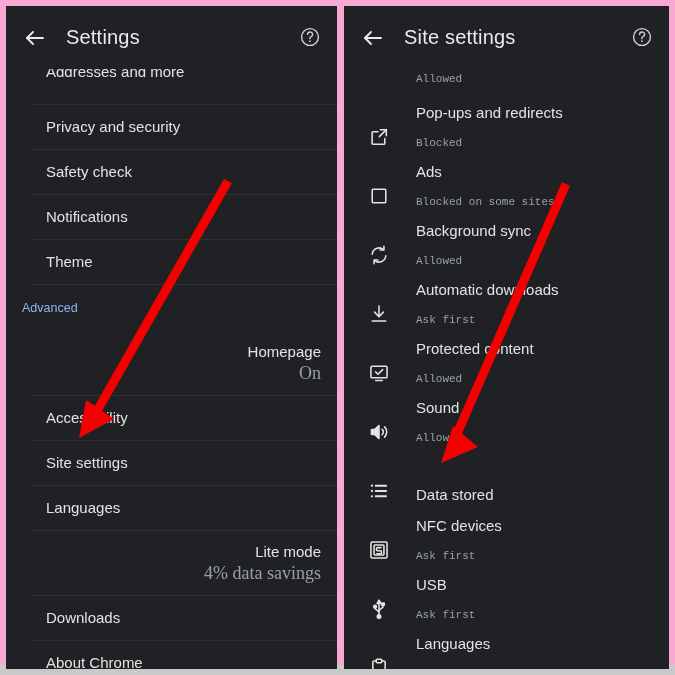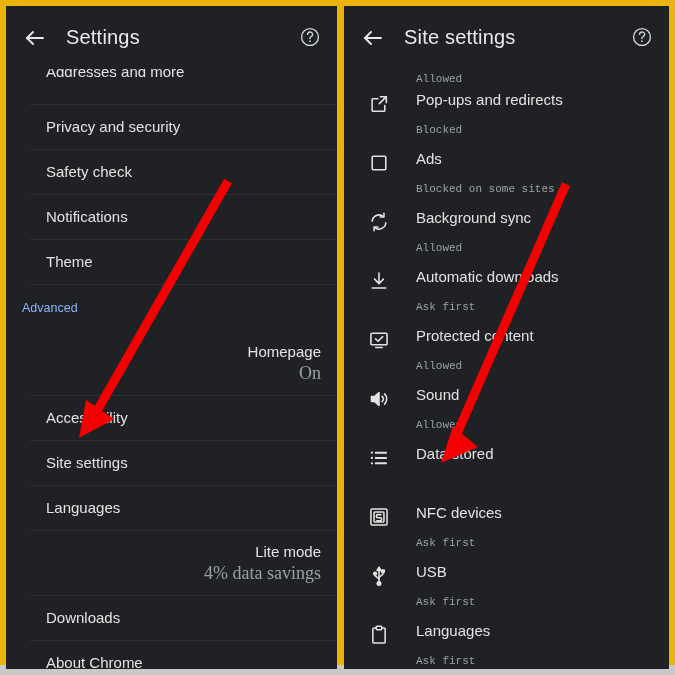--- a/index.html
+++ b/index.html
@@ -10,21 +10,21 @@
     overflow: hidden;
     background: #c9c9c9;
     font-family: "Liberation Sans", sans-serif;
     -webkit-font-smoothing: antialiased;
   }
 
   #root {
     position: relative;
     width: 675px;
     height: 665px;
-    background: #eab308;
+    background: #f9a8d4;
   }
 
   
   .panel {
     position: absolute;
     top: 6px;
     height: 663px;
     background: #202124;
     overflow: hidden;
   }
@@ -110,21 +110,21 @@
   }
 
   
   .list-right {
     position: relative;
     background: #202124;
     padding-top: 0;
   }
   .row-r {
     display: flex;
-    align-items: flex-start;
+    align-items: flex-end;
     height: 59px;
     padding: 0 16px;
     cursor: pointer;
   }
   .row-r .ic {
     flex: 0 0 auto;
     width: 26px; height: 26px;
     margin-left: 6px;
     margin-right: 24px;
     display: flex; align-items: center; justify-content: center;

